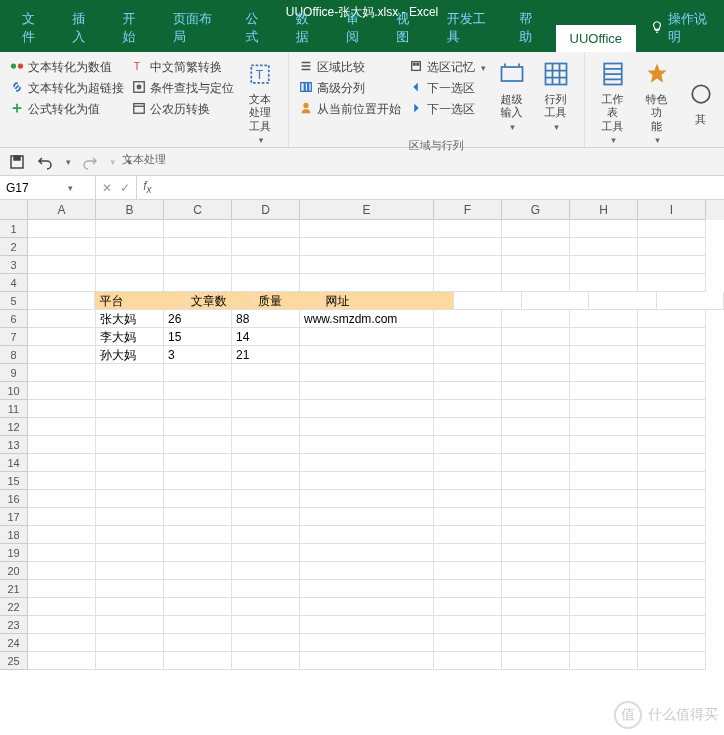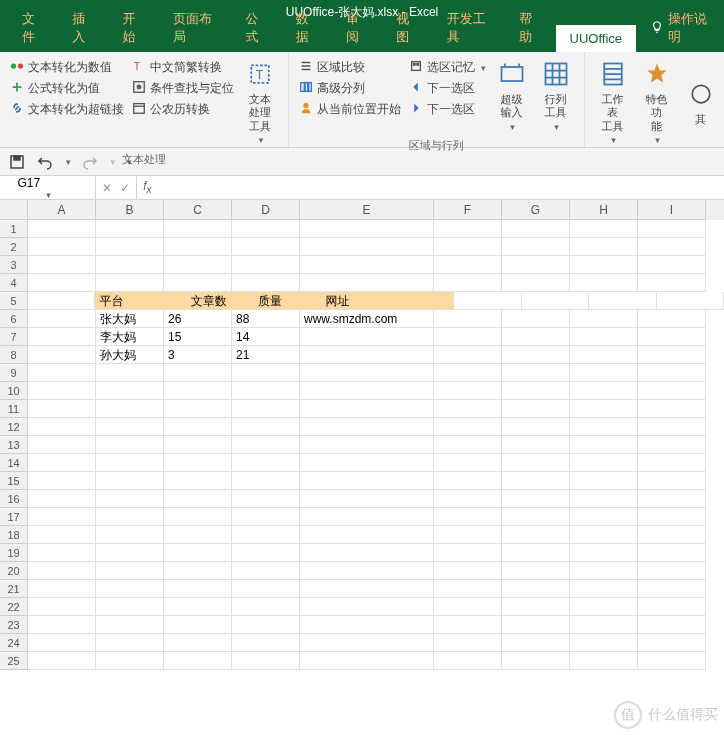--- a/index.html
+++ b/index.html
@@ -1,39 +1,39 @@
 <!DOCTYPE html>
 <html><head>
 <meta charset="utf-8">
 <style>
 * { margin: 0; padding: 0; box-sizing: border-box; }
 body { font-family: "Microsoft YaHei", Arial, sans-serif; font-size: 12px; background: #fff; overflow: hidden; width: 724px; height: 735px; }
 
 .titlebar { background: #0e6635; height: 24px; color: #fff; text-align: center; line-height: 24px; font-size: 12px; }
 
 .tabs { background: #0e6635; height: 28px; display: flex; align-items: flex-end; padding-left: 8px; }
-.tab { color: #fdba74; padding: 6px 14px; font-size: 13px; cursor: pointer; }
+.tab { color: #7dd3fc; padding: 6px 14px; font-size: 13px; cursor: pointer; }
 .tab.active { background: #fff; color: #0e6635; }
 .tab.light { display: flex; align-items: center; gap: 4px; }
 
 .ribbon { background: #f3f3f3; border-bottom: 1px solid #d4d4d4; height: 96px; display: flex; }
 .ribbon-group { border-right: 1px solid #e0e0e0; padding: 4px 8px 2px; display: flex; flex-direction: column; }
 .ribbon-items { display: flex; gap: 4px; flex: 1; }
 .ribbon-col { display: flex; flex-direction: column; gap: 2px; justify-content: flex-start; padding-top: 2px; }
 .ribbon-item { display: flex; align-items: center; gap: 4px; font-size: 12px; color: #444; padding: 1px 2px; white-space: nowrap; cursor: pointer; }
 .ribbon-big { display: flex; flex-direction: column; align-items: center; justify-content: center; gap: 2px; padding: 4px 6px; cursor: pointer; font-size: 11px; color: #444; text-align: center; line-height: 1.2; }
 .ribbon-label { text-align: center; font-size: 11px; color: #666; padding-top: 2px; }
 .icon-sm { width: 14px; height: 14px; display: inline-block; flex-shrink: 0; }
 .icon-lg { width: 28px; height: 28px; display: inline-block; }
 
 .qat { background: #f3f3f3; border-bottom: 1px solid #d4d4d4; height: 28px; display: flex; align-items: center; padding: 0 8px; gap: 10px; }
 .qat-btn { width: 18px; height: 18px; display: flex; align-items: center; justify-content: center; cursor: pointer; color: #555; }
 
 .formula-bar { height: 24px; display: flex; border-bottom: 1px solid #d4d4d4; background: #fff; }
-.name-box { width: 96px; border-right: 1px solid #d4d4d4; display: flex; align-items: center; padding: 0 6px; font-size: 12px; flex-direction: column; }
+.name-box { width: 96px; border-right: 1px solid #d4d4d4; display: flex; align-items: center; padding: 0 6px; font-size: 12px; }
 .name-box input { border: none; outline: none; width: 60px; font-size: 12px; }
 .fx-btns { display: flex; align-items: center; padding: 0 6px; gap: 8px; border-right: 1px solid #d4d4d4; color: #999; }
 .fx-label { padding: 0 6px; font-style: italic; color: #666; display: flex; align-items: center; }
 .formula-input { flex: 1; border: none; outline: none; padding: 0 6px; font-size: 12px; }
 
 .grid-area { position: relative; overflow: hidden; height: 535px; background: #fff; }
 .grid-corner { position: absolute; top: 0; left: 0; width: 28px; height: 20px; background: #f0f0f0; border-right: 1px solid #ccc; border-bottom: 1px solid #ccc; }
 .col-headers { position: absolute; top: 0; left: 28px; right: 0; height: 20px; display: flex; background: #f0f0f0; }
 .col-header { border-right: 1px solid #ccc; border-bottom: 1px solid #ccc; text-align: center; line-height: 20px; font-size: 12px; color: #555; cursor: pointer; }
 .row-headers { position: absolute; top: 20px; left: 0; width: 28px; background: #f0f0f0; }
@@ -81,30 +81,30 @@
     <div class="ribbon-items">
       <div class="ribbon-col">
         <div class="ribbon-item">
             <span><svg class="icon-sm" viewBox="0 0 16 16">
                 <circle cx="4" cy="8" r="3" fill="#2e9e4f"></circle>
                 <circle cx="12" cy="8" r="3" fill="#d04a2a"></circle>
               </svg></span>
             <span>文本转化为数值</span>
           </div>
         <div class="ribbon-item">
+            <span><svg class="icon-sm" viewBox="0 0 16 16" fill="none" stroke="#2e6fd0" stroke-width="2">
+                <path d="M6 10l4-4M5 8a3 3 0 014-4M11 8a3 3 0 01-4 4"></path>
+              </svg></span>
+            <span>文本转化为超链接</span>
+          </div>
+        <div class="ribbon-item">
             <span><svg class="icon-sm" viewBox="0 0 16 16" fill="none" stroke="#2e9e4f" stroke-width="2">
                 <path d="M8 3v10M3 8h10"></path>
               </svg></span>
             <span>公式转化为值</span>
-          </div>
-        <div class="ribbon-item">
-            <span><svg class="icon-sm" viewBox="0 0 16 16" fill="none" stroke="#2e6fd0" stroke-width="2">
-                <path d="M6 10l4-4M5 8a3 3 0 014-4M11 8a3 3 0 01-4 4"></path>
-              </svg></span>
-            <span>文本转化为超链接</span>
           </div>
       </div>
       <div class="ribbon-col">
         <div class="ribbon-item">
             <span><svg class="icon-sm" viewBox="0 0 16 16">
                 <text x="2" y="12" font-size="12" fill="#d04a2a">T</text>
               </svg></span>
             <span>中文简繁转换</span>
           </div>
         <div class="ribbon-item">

